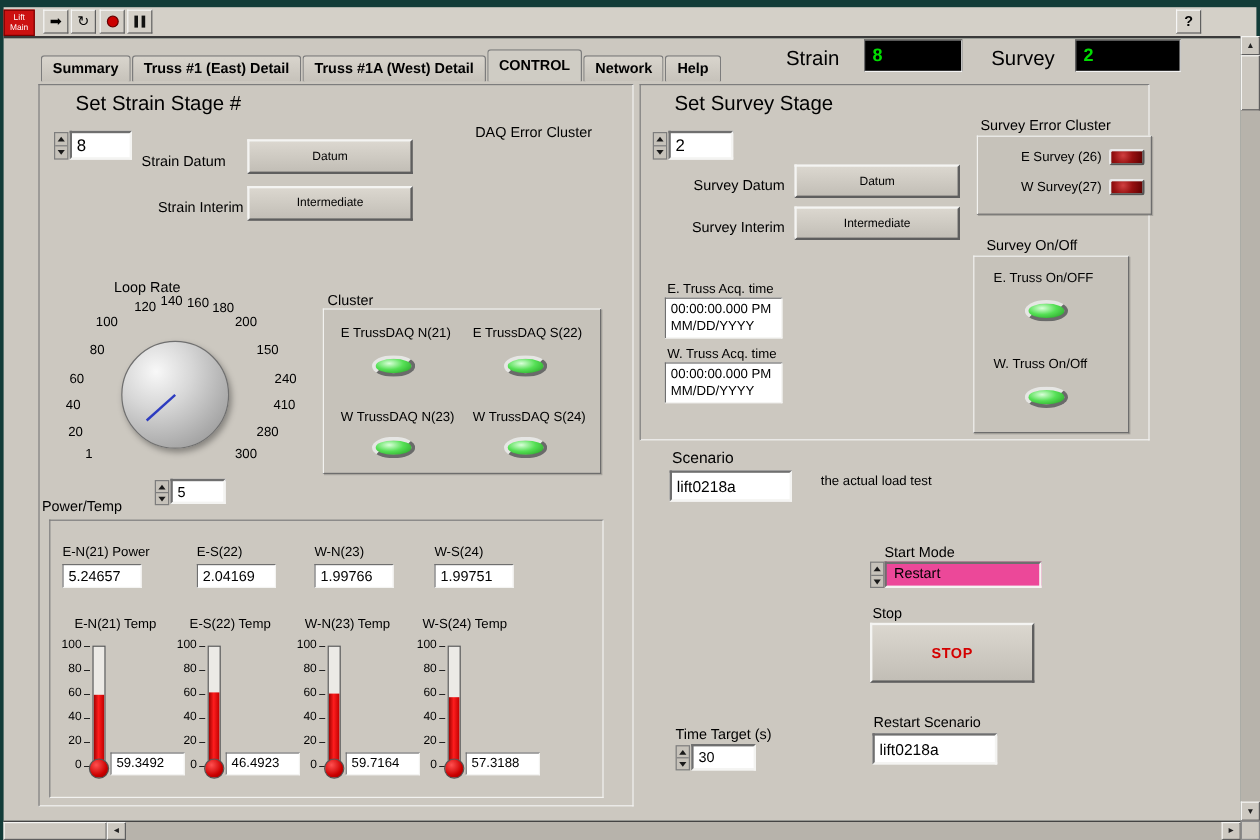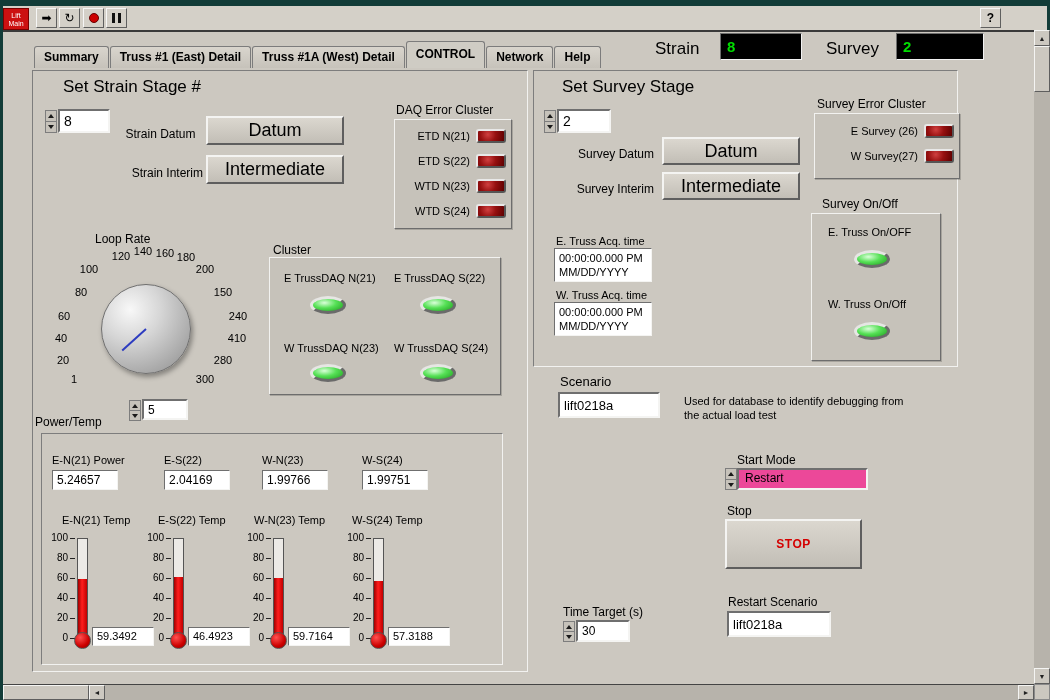--- a/index.html
+++ b/index.html
@@ -14,21 +14,21 @@
 .main{position:absolute;left:3px;top:32px;width:1031px;height:652px;background:#ccc8c0}
 .tabrow{position:absolute;left:31px;top:8px;height:28px;display:flex;align-items:flex-end}
 .tab{height:22px;line-height:20px;padding:0 9px;margin-right:1px;border:1px solid #7c7c7c;border-bottom:none;border-radius:3px 3px 0 0;background:linear-gradient(#d9d5cd,#c6c2ba);font-size:12px;font-weight:bold;cursor:pointer;white-space:nowrap}
 .tab.selected{height:27px;line-height:25px;background:#cfccc4;position:relative;z-index:2}
 .title{font-size:17px;white-space:nowrap}
 .lbl{font-size:12px;white-space:nowrap}
 .sm{font-size:11px}
 .blackdisp{position:absolute;background:#000;border:1px solid;border-color:#6e6e6e #f2f2f2 #f2f2f2 #6e6e6e;color:#00dd00;font-size:15px;font-weight:bold;padding:4px 6px}
 .panel{position:absolute;background:#ccc8c0;border:1px solid;border-color:#7d7d7d #f2f2f0 #f2f2f0 #7d7d7d}
 .box3d{position:absolute;background:#c6c2ba;border:1px solid;border-color:#f2f2f0 #6d6d6d #6d6d6d #f2f2f0;box-shadow:1px 1px 0 rgba(0,0,0,.18)}
-.btn{position:absolute;border:2px solid;border-color:#f4f4f2 #5e5e5e #5e5e5e #f4f4f2;background:linear-gradient(#dbd7cf,#c2beb6);font-size:18px;font-family:inherit;cursor:pointer;color:#000}
+.btn{position:absolute;border:2px solid;border-color:#f4f4f2 #5e5e5e #5e5e5e #f4f4f2;background:linear-gradient(#dbd7cf,#c2beb6);font-size:10px;font-family:inherit;cursor:pointer;color:#000}
 .input{position:absolute;border:2px solid;border-color:#6f6f6f #f4f4f2 #f4f4f2 #6f6f6f;background:#fff;font-family:inherit;color:#000;padding:0 4px;font-size:13px}
 .disp{position:absolute;border:1px solid;border-color:#6f6f6f #f4f4f2 #f4f4f2 #6f6f6f;background:#fff;font-size:12px;padding:2px 4px;white-space:nowrap}
 .spin{position:absolute;display:flex;flex-direction:column;width:12px;border:1px solid #7d7d7d;background:#c6c2ba;cursor:pointer}
 .spin i{flex:1;position:relative;display:block}
 .spin i.up{border-bottom:1px solid #7d7d7d}
 .spin i.up::after{content:"";position:absolute;left:2px;top:3px;border-left:3px solid transparent;border-right:3px solid transparent;border-bottom:4px solid #1a1a1a}
 .spin i.dn::after{content:"";position:absolute;left:2px;top:3px;border-left:3px solid transparent;border-right:3px solid transparent;border-top:4px solid #1a1a1a}
 .led-red{display:inline-block;width:30px;height:14px;border:2px solid;border-color:#e8e8e8 #555 #555 #e8e8e8;border-radius:3px;background:radial-gradient(circle at 38% 35%,#d04040 0%,#961010 45%,#5d0000 100%)}
 .led-oval{position:absolute;width:36px;height:18px;border:3px solid;border-color:#e6e6e4 #6a6a6a #6a6a6a #e6e6e4;border-radius:50%;background:radial-gradient(ellipse at 38% 32%,#d9ffd9 0%,#55e055 45%,#1f9a1f 100%);cursor:pointer}
 .ledrow{display:flex;align-items:center;justify-content:flex-end;gap:6px;height:25px;padding-right:5px}
@@ -96,44 +96,26 @@
 
     <div class="panel" style="left:29px;top:38px;width:496px;height:602px">
       <div class="title abs" style="left:30px;top:6px">Set Strain Stage #</div>
 
       <div class="spin" style="left:12px;top:39px;height:23px">
           <i class="up"></i>
           <i class="dn"></i>
         </div>
       <input class="input" style="left: 25px; top: 38px; width: 52px; height: 24px; font-size: 14px;" value="8">
 
-      <div class="lbl abs" style="left:85px;top:56px;width:85px;text-align:center">Strain Datum</div>
+      <div class="lbl abs" style="left:85px;top:56px;width:85px;text-align:left">Strain Datum</div>
       <button class="btn" style="left:173px;top:45px;width:138px;height:29px">Datum</button>
       <div class="lbl abs" style="left:85px;top:95px;width:85px;text-align:right">Strain Interim</div>
       <button class="btn" style="left:173px;top:84px;width:138px;height:29px">Intermediate</button>
 
       <div class="lbl abs" style="left:363px;top:32px">DAQ Error Cluster</div>
-      <div class="box3d" style="left:361px;top:48px;width:118px;height:110px;padding-top:3px">
-        <div class="ledrow">
-            <span class="lbl">ETD N(21)</span>
-            <span class="led-red"></span>
-          </div>
-        <div class="ledrow">
-            <span class="lbl">ETD S(22)</span>
-            <span class="led-red"></span>
-          </div>
-        <div class="ledrow">
-            <span class="lbl">WTD N(23)</span>
-            <span class="led-red"></span>
-          </div>
-        <div class="ledrow">
-            <span class="lbl">WTD S(24)</span>
-            <span class="led-red"></span>
-          </div>
-      </div>
 
       <div class="lbl abs" style="left:62px;top:161px">Loop Rate</div>
       <div class="abs" style="left:20px;top:176px;width:205px;height:150px">
         <span class="ktick" style="left:21px;top:132px">1</span>
         <span class="ktick" style="left:10px;top:113px">20</span>
         <span class="ktick" style="left:8px;top:91px">40</span>
         <span class="ktick" style="left:11px;top:69px">60</span>
         <span class="ktick" style="left:28px;top:45px">80</span>
         <span class="ktick" style="left:36px;top:22px">100</span>
         <span class="ktick" style="left:68px;top:9px">120</span>
@@ -284,21 +266,20 @@
       <div class="lbl sm abs" style="left:22px;top:218px">W. Truss Acq. time</div>
       <div class="disp" style="left:20px;top:231px;width:98px;height:34px">
         <div class="t2">00:00:00.000 PM</div>
         <div class="t2">MM/DD/YYYY</div>
       </div>
     </div>
 
     <div class="lbl abs" style="left:557px;top:342px;font-size:13px">Scenario</div>
     <input class="input" style="left: 555px; top: 360px; width: 102px; height: 26px;" value="lift0218a">
     <div class="note abs" style="left:681px;top:362px;width:260px">
-      <div>Used for database to identify debugging from</div>
       <div>the actual load test</div>
     </div>
 
     <div class="lbl abs" style="left:734px;top:421px">Start Mode</div>
     <div class="ringctl" style="left:722px;top:436px;width:143px;height:22px">
       <div class="spin" style="position:relative;height:100%">
           <i class="up"></i>
           <i class="dn"></i>
         </div>
       <div class="ringval">Restart</div>

